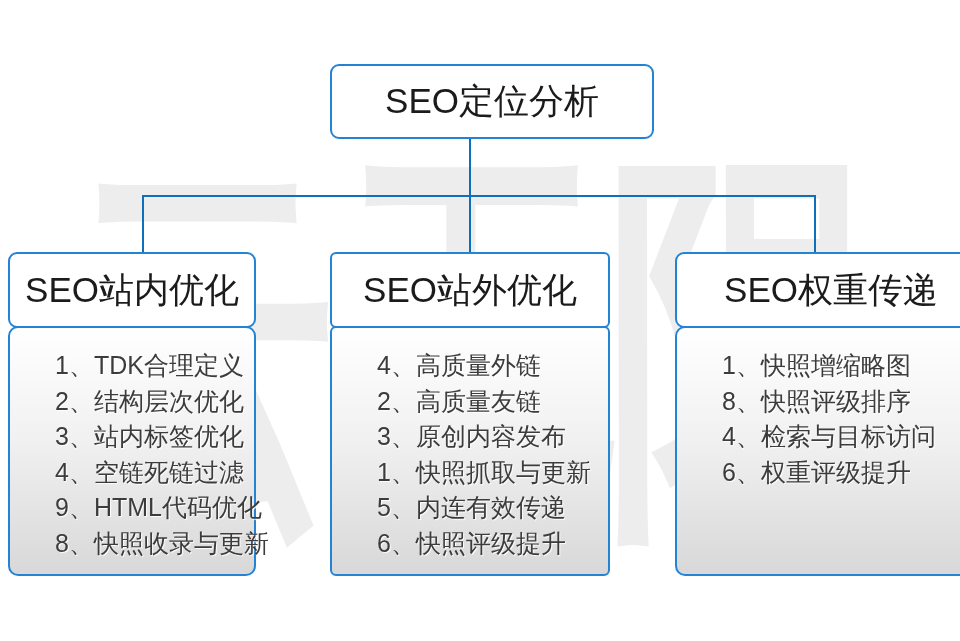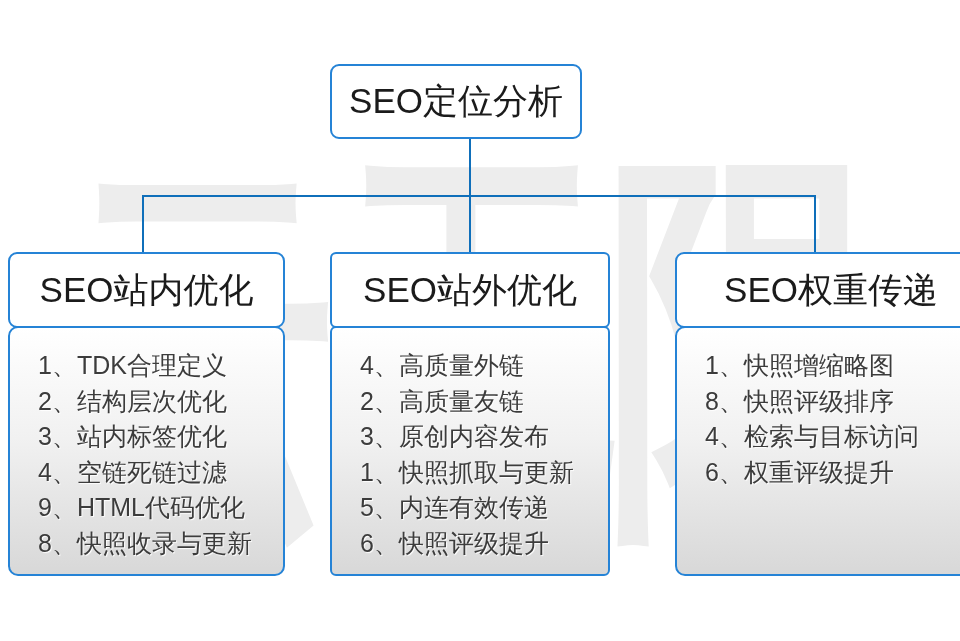--- a/index.html
+++ b/index.html
@@ -38,21 +38,21 @@
   .conn { position: absolute; background: var(--accent-line); z-index: 1; }
   .conn-root-stem   { left: 469px; top: 139px; width: 2px;  height: 57px; }
   .conn-horizontal  { left: 142px; top: 195px; width: 674px; height: 2px; }
   .conn-branch-left { left: 142px; top: 195px; width: 2px;  height: 59px; }
   .conn-branch-mid  { left: 469px; top: 195px; width: 2px;  height: 59px; }
   .conn-branch-right{ left: 814px; top: 195px; width: 2px;  height: 59px; }
   
   .root-node {
     position: absolute;
     left: 330px; top: 64px;
-    width: 252px; height: 75px;
+    width: 324px; height: 75px;
     background: #ffffff;
     border: 2px solid var(--box-border);
     border-radius: 9px;
     display: flex; align-items: center; justify-content: center;
     font-size: 35px;
     color: var(--header-text);
     z-index: 3;
     white-space: nowrap;
   }
   
@@ -68,31 +68,31 @@
     z-index: 3;
     white-space: nowrap;
   }
   .branch-list {
     position: absolute;
     top: 326px; height: 250px;
     border: 2px solid var(--box-border);
     border-radius: 10px;
     background: linear-gradient(180deg, #ffffff 0%, #f1f1f1 45%, #d8d8d8 100%);
     list-style: none;
-    padding: 20px 8px 0 28px;
+    padding: 20px 8px 0 45px;
     z-index: 2;
   }
   .branch-list li {
     font-size: 25px;
     line-height: 35.5px;
     color: var(--item-text);
     text-shadow: 1px 1px 1px #ffffff;
     white-space: nowrap;
   }
-  .col-left  { left: 8px;   width: 277px; }
+  .col-left  { left: 8px;   width: 248px; }
   .col-mid   { left: 330px; width: 280px; border-radius: 6px; }
   .col-right { left: 675px; width: 312px; }
 </style>
 </head>
 <body>
 
 <div class="stage">
 
   <div class="watermark">云无限</div>
 

